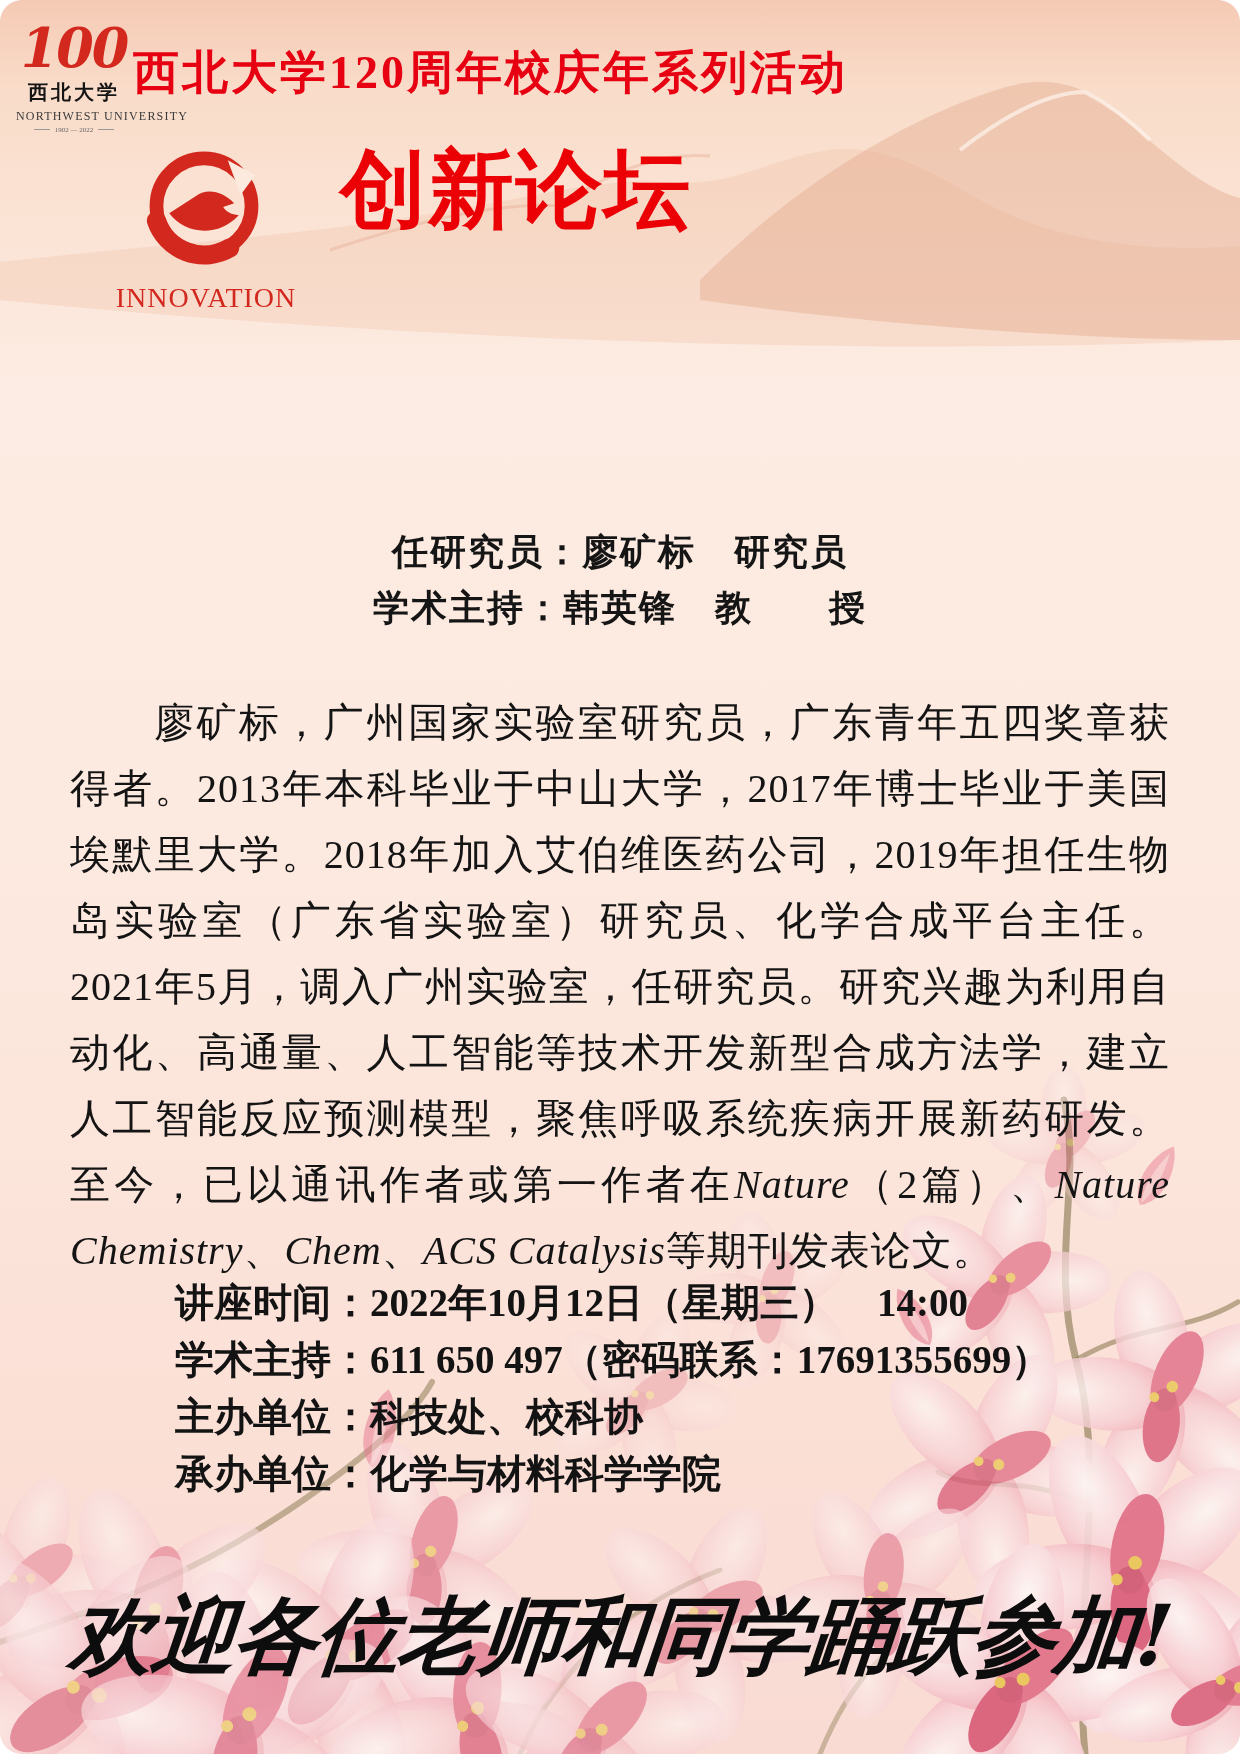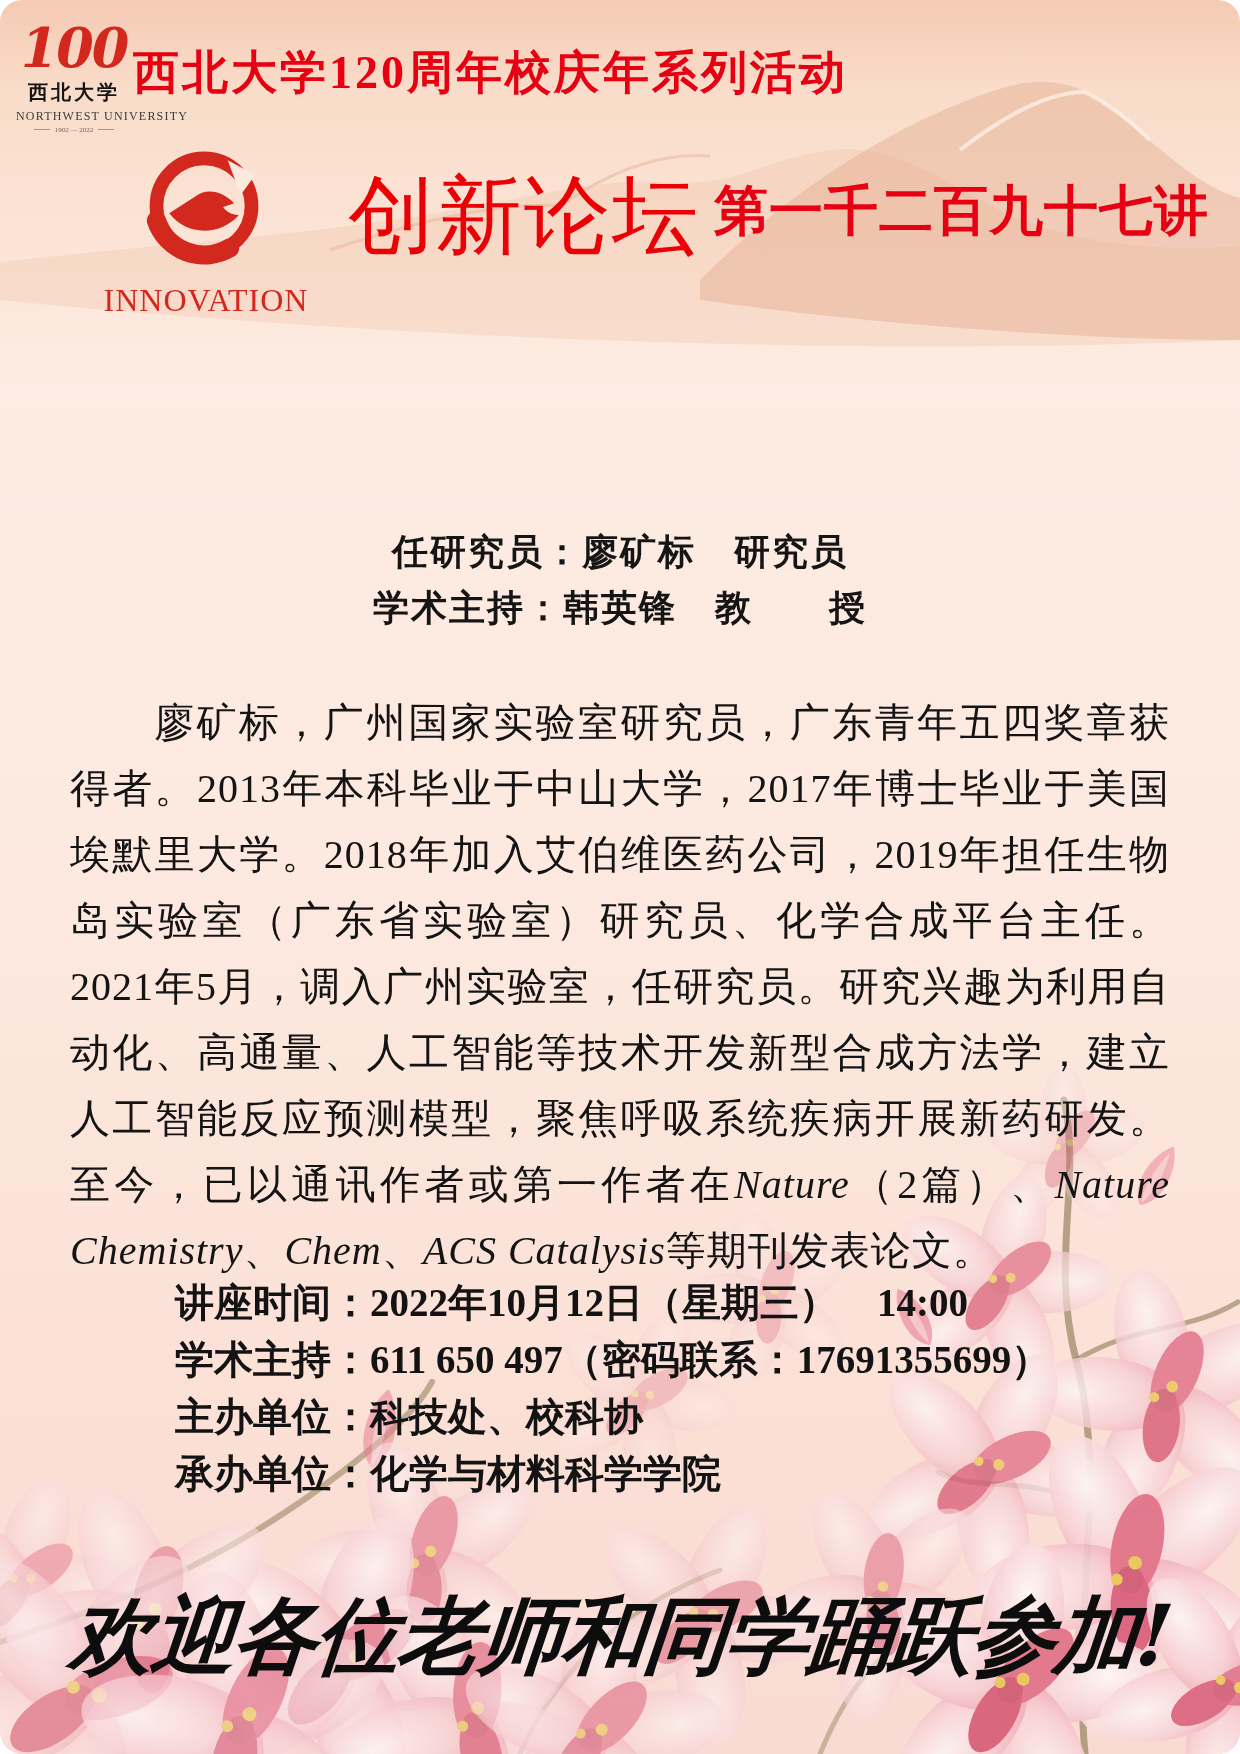--- a/index.html
+++ b/index.html
@@ -26,28 +26,27 @@
   .logo-years::before, .logo-years::after { content:""; width:16px; border-top:1px solid #999; }
 
   
   .series-banner {
     left:133px; top:42px; font-size:46px; font-weight:bold; color:#e60012;
     letter-spacing:3px; white-space:nowrap;
   }
   .enso { left:140px; top:142px; width:128px; height:128px; }
   .innovation-word {
     left:88px; top:282px; width:236px; text-align:center;
-    font-size:32px; color:#d3281e; letter-spacing:1px;
+    font-size:28px; color:#d3281e; letter-spacing:1px;
     font-family:"Liberation Serif","DejaVu Serif",serif;
   }
   .forum-name {
-    left:348px; top:146px; font-size:86px; line-height:1; font-weight:normal;
+    left:340px; top:146px; font-size:86px; line-height:1; font-weight:bold;
     color:#ea0005; letter-spacing:2px; white-space:nowrap;
     font-family:"Liberation Sans","DejaVu Sans",sans-serif;
-    margin-top:26px;
   }
   .lecture-no {
     left:714px; top:184px; font-size:54px; line-height:1; font-weight:bold;
     color:#e60012; white-space:nowrap; letter-spacing:1px;
   }
 
   
   .talk-title {
     left:0; top:388px; width:1240px; text-align:center;
     font-size:46px; font-weight:normal; color:#111; letter-spacing:4px;
@@ -178,21 +177,20 @@
 
   <svg class="layer enso" viewBox="-70 -70 140 140" aria-hidden="true">
     <circle r="52" fill="none" stroke="#d3281e" stroke-width="15"></circle>
     <path d="M-52,16 A 55 55 0 0 0 28,46" fill="none" stroke="#d3281e" stroke-width="21" stroke-linecap="round"></path>
     <path d="M-38,8 C-20,32 16,34 38,10 C30,9 25,7 21,1 L33,-3 C20,-17 2,-20 -10,-10 Z" fill="#d3281e"></path>
     <path d="M26,-50 L56,-34 L40,-12 Z" fill="#fdeadf"></path>
   </svg>
   <div class="layer innovation-word">INNOVATION</div>
 
   <div class="layer forum-name">创新论坛</div>
-  <div class="layer lecture-no">第一千二百九十七讲</div>
 
   <div class="layer guest-line">任研究员：廖矿标　研究员</div>
   <div class="layer host-line">学术主持：韩英锋　教　　授</div>
 
   <p class="layer bio"><span>廖矿标，广州国家实验室研究员，广东青年五四奖章获得者。2013年本科毕业于中山大学，2017年博士毕业于美国埃默里大学。2018年加入艾伯维医药公司，2019年担任生物岛实验室（广东省实验室）研究员、化学合成平台主任。2021年5月，调入广州实验室，任研究员。研究兴趣为利用自动化、高通量、人工智能等技术开发新型合成方法学，建立人工智能反应预测模型，聚焦呼吸系统疾病开展新药研发。至今，已以通讯作者或第一作者在</span><span class="i">Nature</span><span>（2篇）、</span><span class="i">Nature Chemistry</span><span>、</span><span class="i">Chem</span><span>、</span><span class="i">ACS Catalysis</span><span>等期刊发表论文。</span></p>
 
   <div class="layer details">
     <div class="detail-row">
       <span>讲座时间：</span><span>2022年10月12日（星期三）　14:00</span>
     </div>

